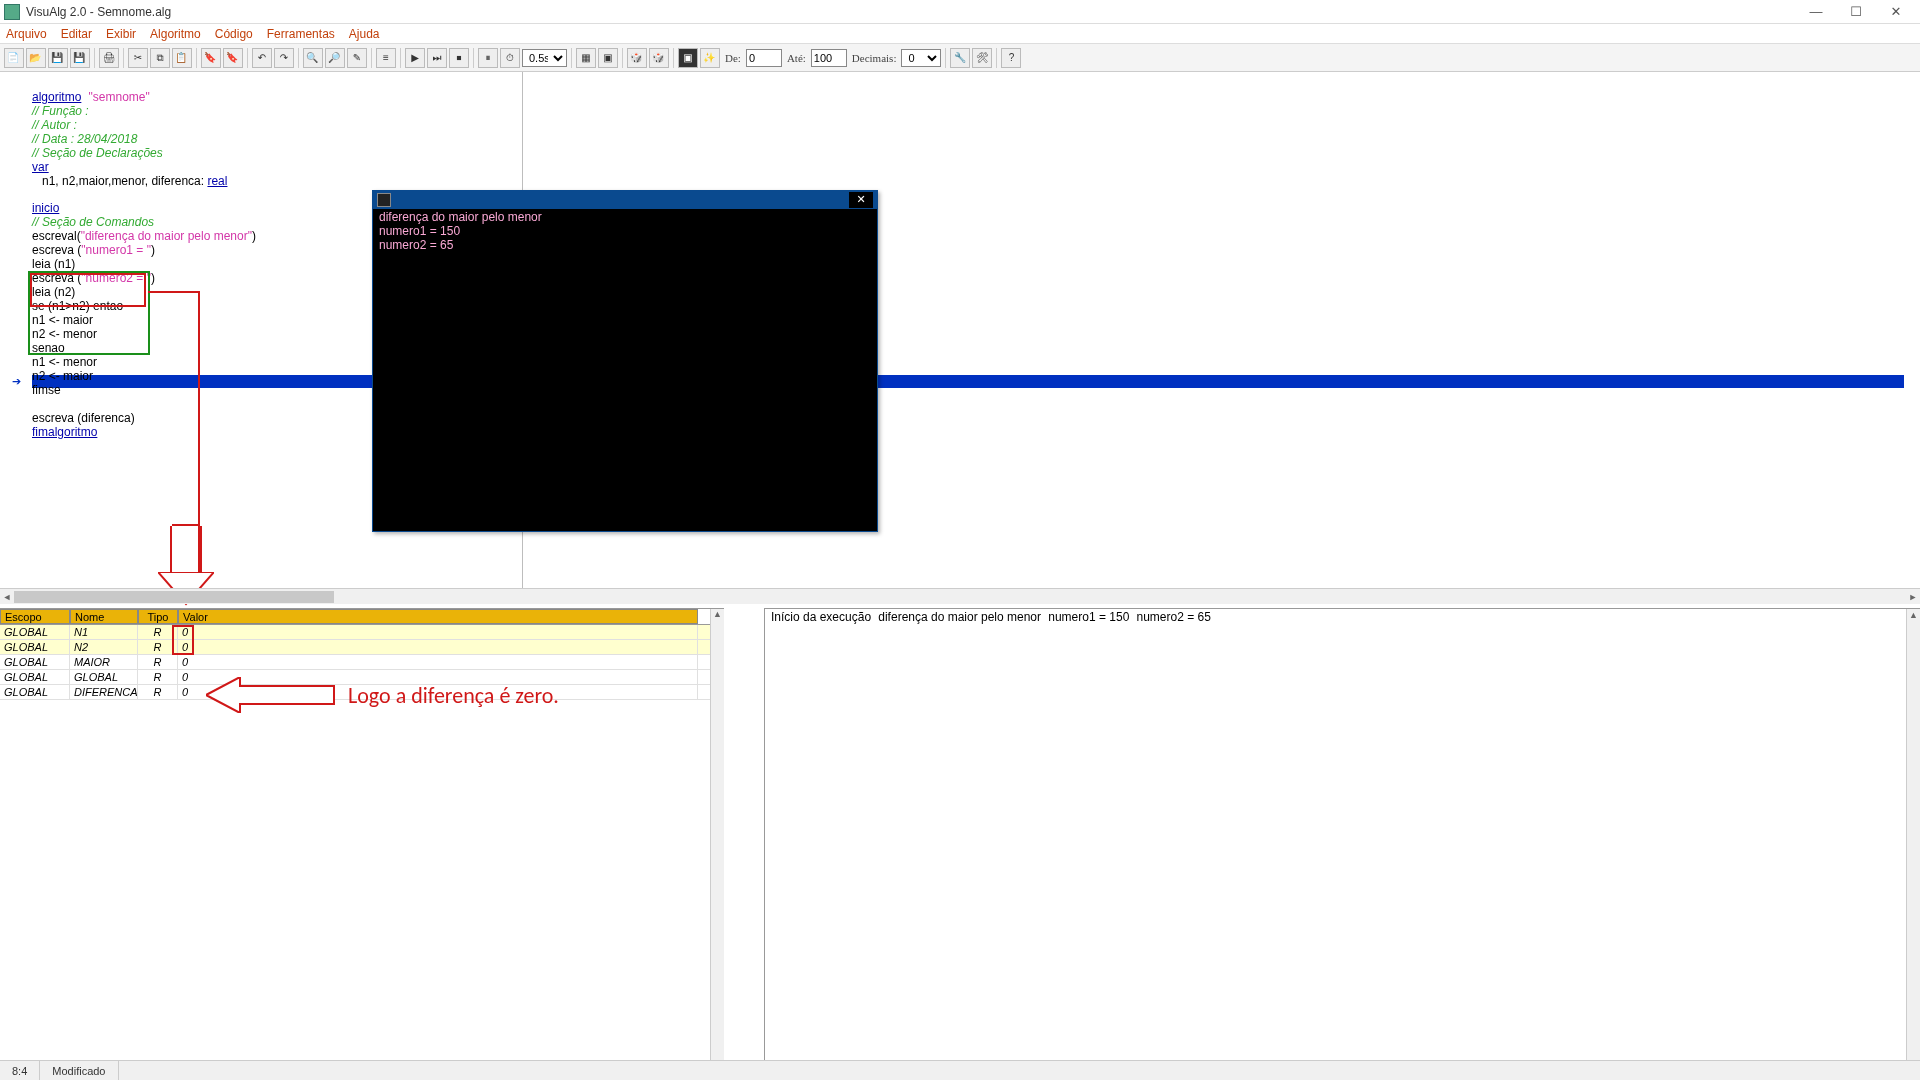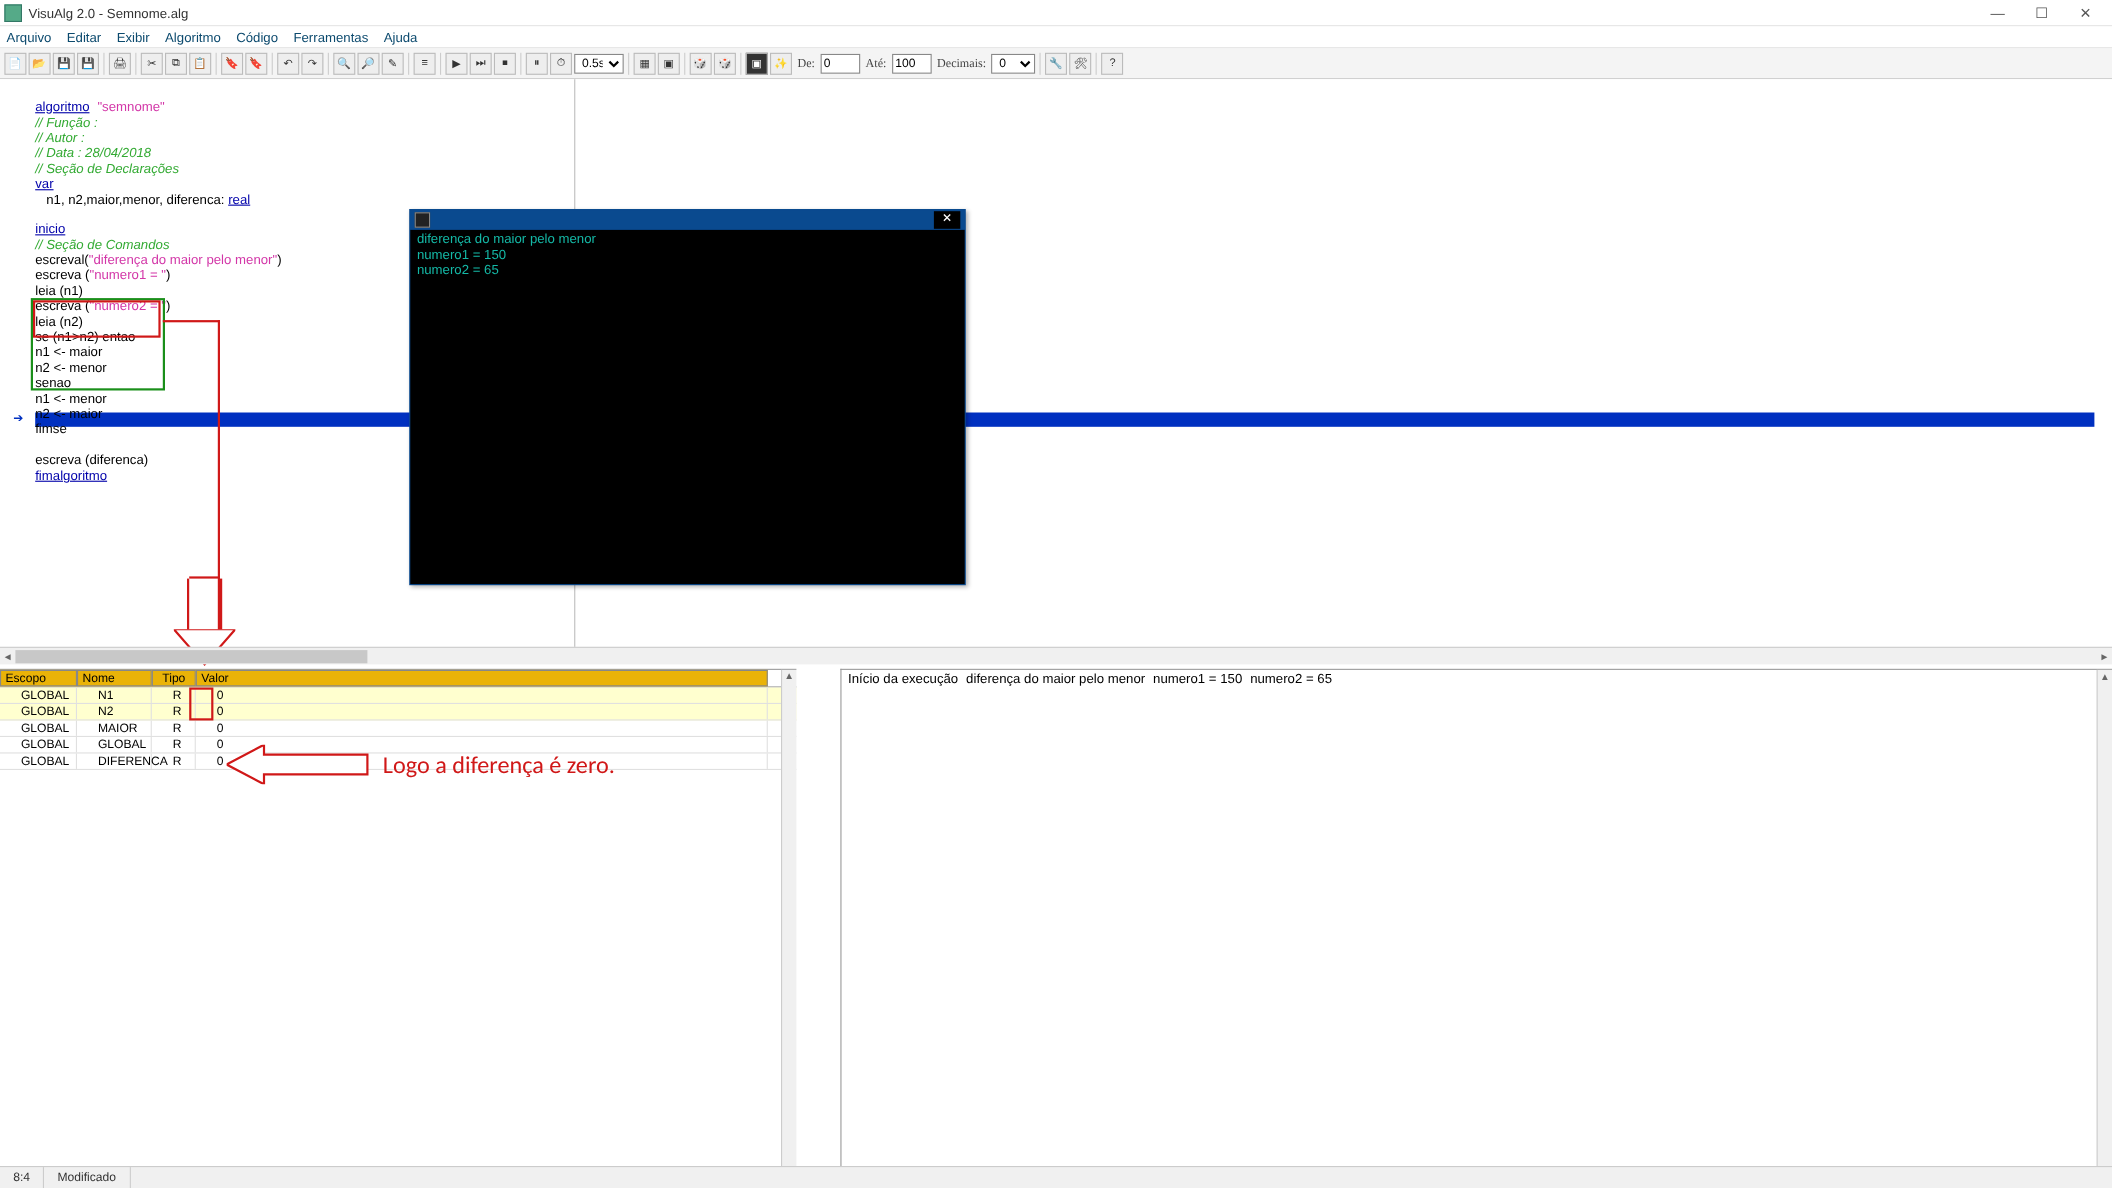--- a/index.html
+++ b/index.html
@@ -1,21 +1,21 @@
 <!DOCTYPE html>
 <html><head>
 <meta charset="utf-8">
 <style>
 * { margin:0; padding:0; box-sizing:border-box; font-family:"Segoe UI",Tahoma,sans-serif; }
 body { width:1920px; height:1080px; background:#fff; overflow:hidden; position:relative; font-size:12px;}
 .titlebar { height:24px; background:#fff; display:flex; align-items:center; padding:0 4px; color:#333; font-size:12px; border-bottom:1px solid #ddd;}
 .titlebar .ico { width:16px; height:16px; background:#5a8; margin-right:6px; border:1px solid #376;}
 .titlebar .spacer{flex:1;}
 .titlebar .winbtn{width:40px; text-align:center; color:#555; font-size:13px;}
-.menubar{ height:20px; background:#fff; display:flex; align-items:center; padding:0 6px; gap:14px; font-size:12px; color:#0c4a6e; border-bottom:1px solid #ddd;}
+.menubar{ height:20px; background:#fff; display:flex; align-items:center; padding:0 6px; gap:14px; font-size:12px; color:#c2410c; border-bottom:1px solid #ddd;}
 .toolbar{ height:28px; background:#f4f4f4; border-bottom:1px solid #ccc; display:flex; align-items:center; padding:0 4px; gap:2px;}
 .tbtn{ width:20px; height:20px; border:1px solid #bbb; background:#eee; display:flex; align-items:center; justify-content:center; font-size:10px; color:#333;}
 .tsep{ width:1px; height:20px; background:#ccc; margin:0 2px;}
 .tfield{ height:18px; border:1px solid #888; background:#fff; font-size:11px; padding:0 2px;}
 .tlabel{font-size:11px; color:#444; padding:0 3px;font-family:Liberation Serif, serif;}
 .mainarea{position:relative; height:532px; background:#fff;}
 .codepane{ position:absolute; left:32px; top:6px; right:0; font-family:"Courier New",monospace; font-size:12px; line-height:13px; white-space:pre; color:#000;}
 .vrule{ position:absolute; left:522px; top:0; width:1px; height:520px; background:#bdbdbd;}
 .kw{color:#0000aa; text-decoration:underline;}
 .str{color:#d337a8;}
@@ -28,35 +28,35 @@
 .red-line{position:absolute; background:#d01818;}
 .annot{position:absolute; color:#d01818; font-family:Calibri,sans-serif; font-size:22px; line-height:30px;}
 .scroll-h{position:absolute; left:0; right:0; bottom:0; height:16px; background:#f0f0f0; border-top:1px solid #ccc;}
 .scroll-h .thumb{position:absolute; left:14px; top:2px; width:320px; height:12px; background:#c8c8c8;}
 .scroll-h .arr{position:absolute; top:0; width:14px; height:16px; text-align:center; color:#666; font-size:9px; line-height:16px;}
 .bottomarea{position:absolute; left:0; right:0; top:608px; bottom:20px; display:flex;}
 .varpanel{flex:0 0 724px; border-top:1px solid #999; position:relative; background:#fff;}
 .varhead{display:flex; height:16px; font-size:11px; border-bottom:1px solid #999;}
 .varhead div{border:1px solid #888; background:#eab308; padding:0 4px; line-height:14px;}
 .varrow{display:flex; height:15px; font-size:11px; border-bottom:1px solid #e0e0e0;}
-.varrow div{padding:0 19px; line-height:14px; border-right:1px solid #e0e0e0;}
+.varrow div{padding:0 4px; line-height:14px; border-right:1px solid #e0e0e0;font-style:italic;}
 .varrow.ylw{background:#ffffcf;}
 .vscroll{position:absolute; right:0; top:0; width:14px; bottom:0; background:#f0f0f0; border-left:1px solid #ccc;}
 .vscroll .arr{height:14px; text-align:center; font-size:9px; color:#666;}
 .logpanel{flex:1; border-top:1px solid #999; border-left:1px solid #999; font-family:"Courier New",monospace; font-size:12px; line-height:13px; padding:2px 6px; position:relative; background:#fff;margin-left:40px;}
 .logpanel .vscroll{position:absolute; right:0; top:0; width:14px; bottom:0;}
 .statusbar{position:absolute; left:0; right:0; bottom:0; height:20px; background:#f0f0f0; border-top:1px solid #ccc; display:flex; align-items:flex-end; font-size:11px; color:#333;}
 .statusbar div{padding:0 12px; border-right:1px solid #ccc; height:100%; line-height:20px;}
 
 .console{position:absolute; left:372px; top:190px; width:506px; height:342px; background:#0a4a8f; padding:1px; box-shadow:2px 2px 4px rgba(0,0,0,.3);}
 .console .ctitle{height:18px; background:#0a4a8f; display:flex; align-items:center; padding:0 4px;}
 .console .cico{width:14px; height:14px; background:#222; border:1px solid #888;}
 .console .cspacer{flex:1;}
 .console .cclose{width:24px; height:16px; background:#000; color:#fff; text-align:center; font-size:11px; line-height:15px;}
-.console .cbody{background:#000; height:322px; color:#14b8a6; font-family:"Courier New",monospace; font-size:12px; line-height:13px; padding:2px 6px; white-space:pre;}
+.console .cbody{background:#000; height:322px; color:#f9a8d4; font-family:"Courier New",monospace; font-size:12px; line-height:13px; padding:2px 6px; white-space:pre;}
 .c-esc{width:70px;} .c-nom{width:68px;} .c-tip{width:40px; text-align:center;} .c-val{width:520px;}
 </style>
 </head>
 <body>
 
 <div class="titlebar">
   <div class="ico"></div>
   <span>VisuAlg 2.0 - Semnome.alg</span>
   <div class="spacer"></div>
   <div class="winbtn">—</div>

